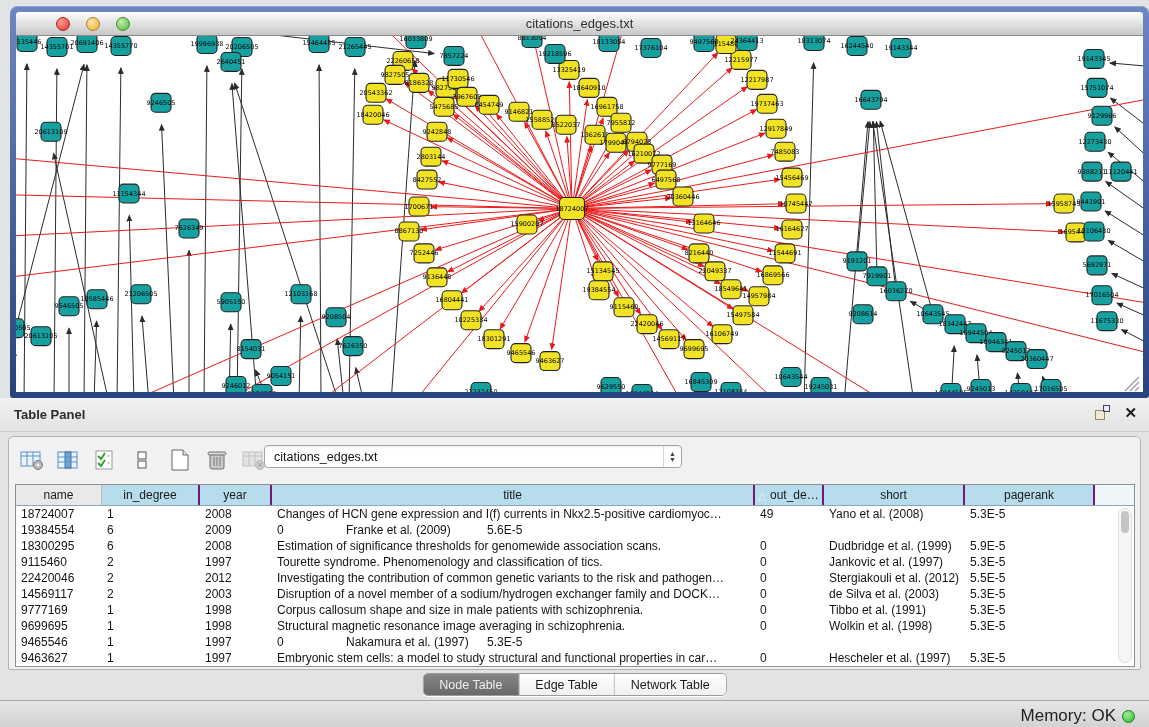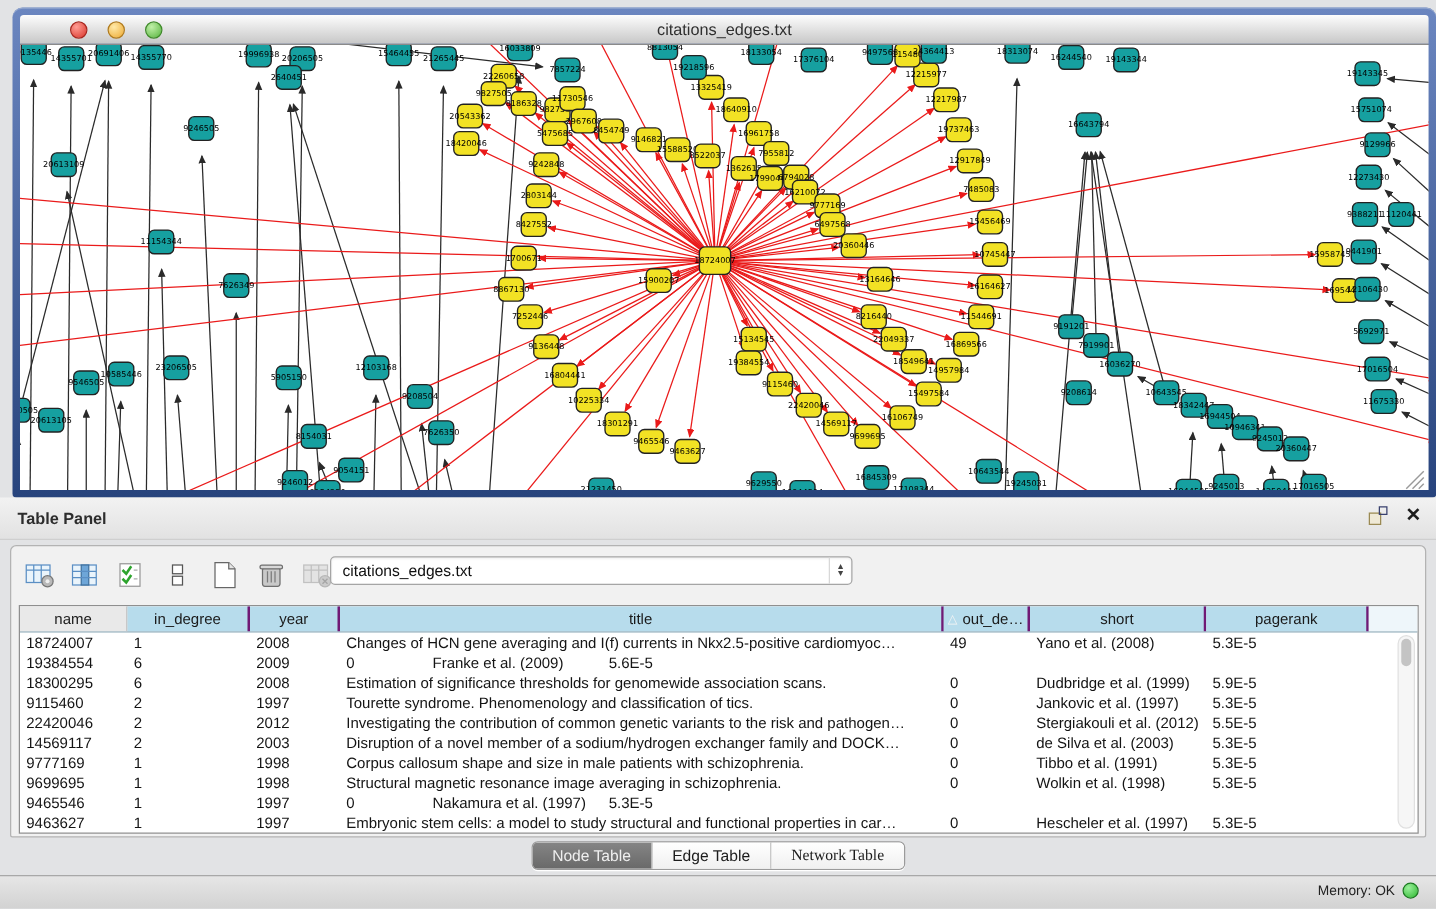--- a/index.html
+++ b/index.html
@@ -65,28 +65,28 @@
   .c0{width:86px}.c1{width:98px}.c2{width:72px}.c3{width:483px}.c4{width:69px}.c5{width:141px}.c6{width:130px}
   .vscroll { position:absolute; right:2px; top:23px; bottom:3px; width:14px; background:#f6f6f6;
     border:1px solid #e0e0e0; border-radius:7px; }
   .vthumb { position:absolute; left:2px; top:2px; width:8px; height:22px; background:#c4c4c4; border-radius:5px; }
 
   
   .tabs { position:absolute; left:50%; top:673px; transform:translateX(-50%); display:flex; height:23px;
     border:1px solid #9b9b9b; border-radius:5px; overflow:hidden; background:#fff; box-shadow:0 1px 0 #ffffff; }
   .tab { padding:0 16px; display:flex; align-items:center; font-size:12.5px; color:#1c1c1c;
     background:linear-gradient(#ffffff,#f0f0f0); border-right:1px solid #b5b5b5; }
-  .tab:last-child { border-right:none;font-family:Liberation Serif, serif; }
+  .tab:last-child { border-right:none; }
   .tab.active { background:linear-gradient(#858585,#696969); color:#efefef; }
 
   
   .statusbar { position:absolute; left:0; top:700px; width:1149px; height:27px;
     background:linear-gradient(#e6e6e6,#d2d2d2); border-top:1px solid #a8a8a8; }
   .memory { position:absolute; right:14px; top:5px; display:flex; align-items:center; gap:6px; }
-  .memory-label { font-size:11px; color:#222; }
+  .memory-label { font-size:17px; color:#222; }
   .mem-dot { width:13px; height:13px; border-radius:50%; border:1px solid #1d7a22;
     background:radial-gradient(circle at 35% 30%, #9af09a, #2fb832); }
 </style>
 </head>
 <body>
 
 <div class="net-window">
   <div class="net-inner">
     <div class="titlebar">
       <div class="lights">
@@ -630,21 +630,21 @@
         <div class="th c6">
           <span>pagerank</span>
         </div>
         <div class="th fill"></div>
       </div>
     <div class="tbody" id="tbody">
         <div class="tr">
           <div class="td c0">18724007</div>
           <div class="td c1">1</div>
           <div class="td c2">2008</div>
-          <div class="td c3">Changes of HCN gene averaging and I(f) currents in Nkx2.5-positive cardiomyoc…</div>
+          <div class="td c3">Changes of HCN gene expression and I(f) currents in Nkx2.5-positive cardiomyoc…</div>
           <div class="td c4">49</div>
           <div class="td c5">Yano et al. (2008)</div>
           <div class="td c6">5.3E-5</div>
         </div>
         <div class="tr">
           <div class="td c0">19384554</div>
           <div class="td c1">6</div>
           <div class="td c2">2009</div>
           <div class="td c4">0</div>
           <div class="td c5">Franke et al. (2009)</div>

